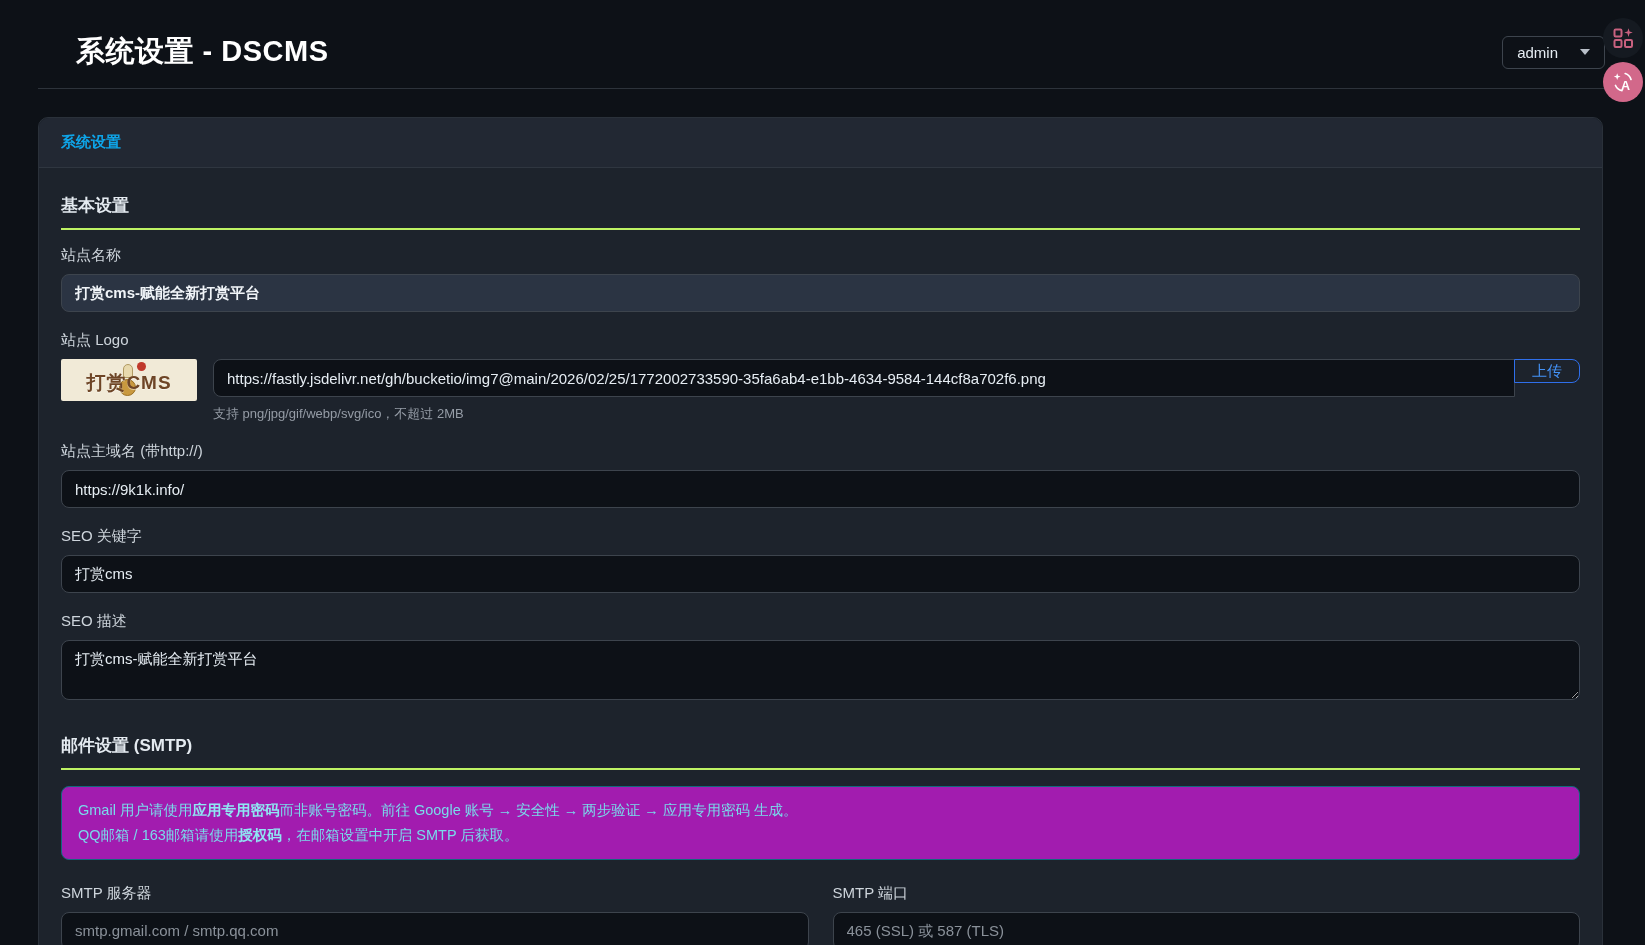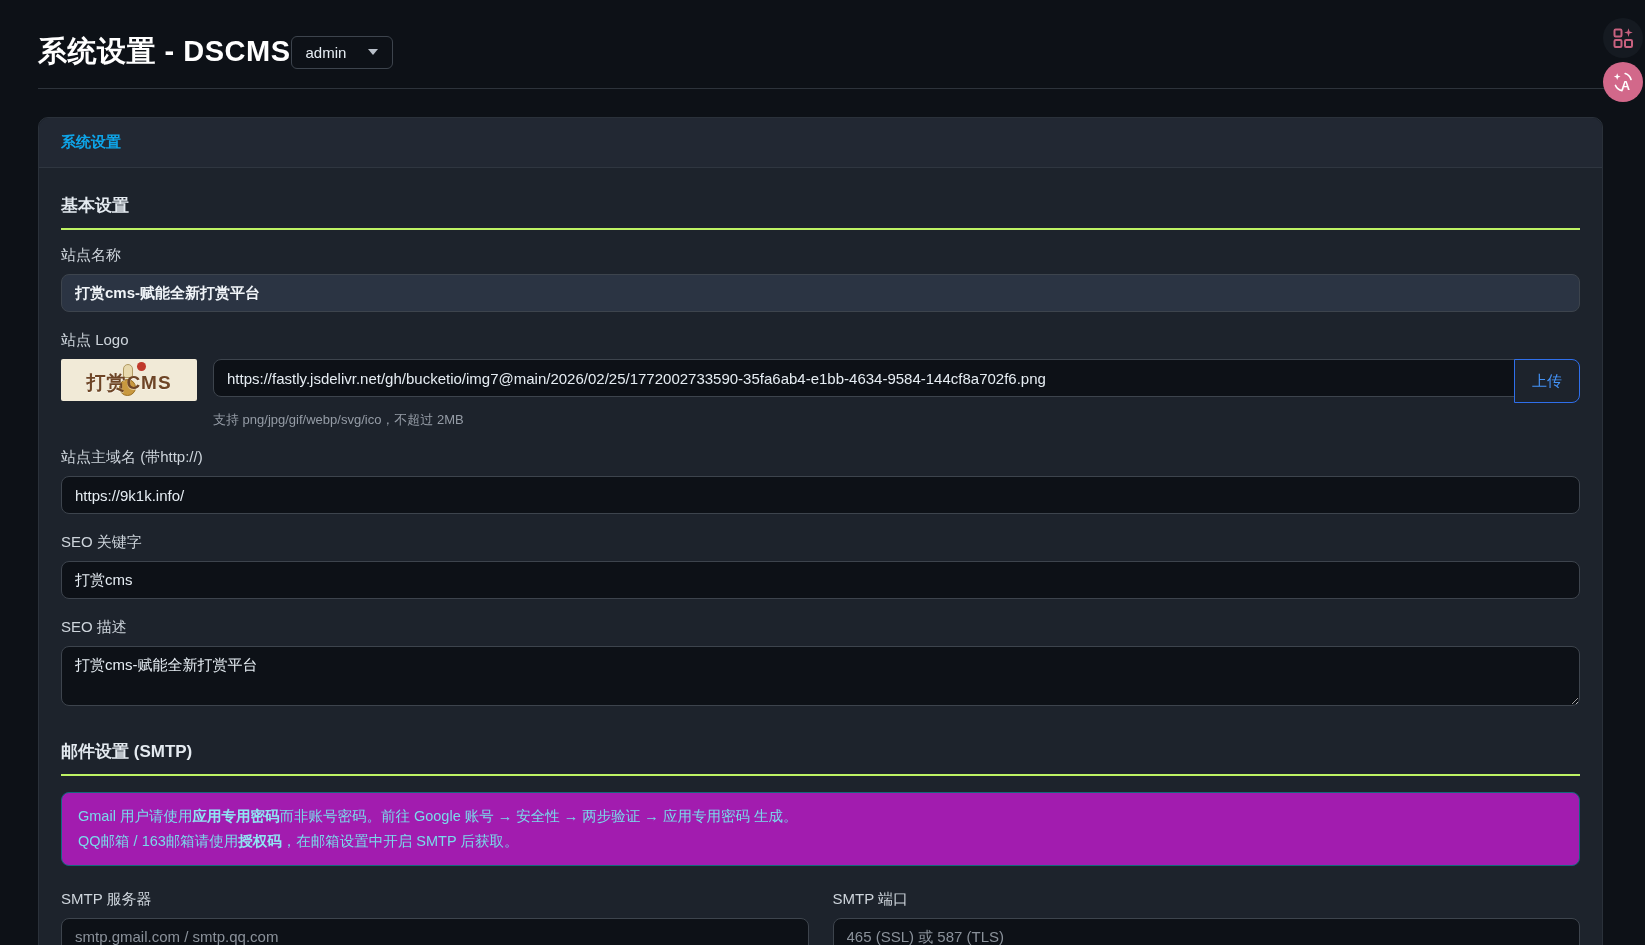--- a/index.html
+++ b/index.html
@@ -8,22 +8,23 @@
     overflow: hidden;
     background: #0d1117;
     font-family: "Liberation Sans", "DejaVu Sans", sans-serif;
     color: #e6edf3;
     position: relative;
   }
   .container { padding: 0 38px; }
 
   
   .page-header {
-    display: flex; align-items: center; justify-content: flex-start;
+    display: flex; align-items: center; justify-content: space-between;
     padding-top: 32px;
+    margin-left: 38px;
   }
   .page-title { font-size: 29px; font-weight: 700; color: #ffffff; letter-spacing: 0.5px; }
   .user-dropdown {
     display: inline-flex; align-items: center; gap: 22px;
     background: transparent;
     border: 1px solid #3d444d; border-radius: 6px;
     color: #e6edf3; font-size: 15px;
     padding: 7px 14px; cursor: pointer;
     margin-right: 2px;
     font-family: inherit;
@@ -142,21 +143,21 @@
     flex: 1 1 auto; min-width: 0;
     border-radius: 8px 0 0 8px;
   }
   .upload-btn {
     flex: 0 0 auto;
     background: transparent;
     border: 1px solid #2f6feb;
     border-radius: 0 8px 8px 0;
     margin-left: -1px;
     color: #4493f8; font-size: 15px;
-    padding: 0 17px; height: 44px;
+    padding: 0 17px; height: 24px;
     cursor: pointer;
     font-family: inherit;
   }
   .field-hint { font-size: 13px; color: #959ca6; margin-top: 8px; }
 
   
   .smtp-alert {
     background: #a21caf;
     border: 1px solid #12697c;
     border-radius: 8px;

